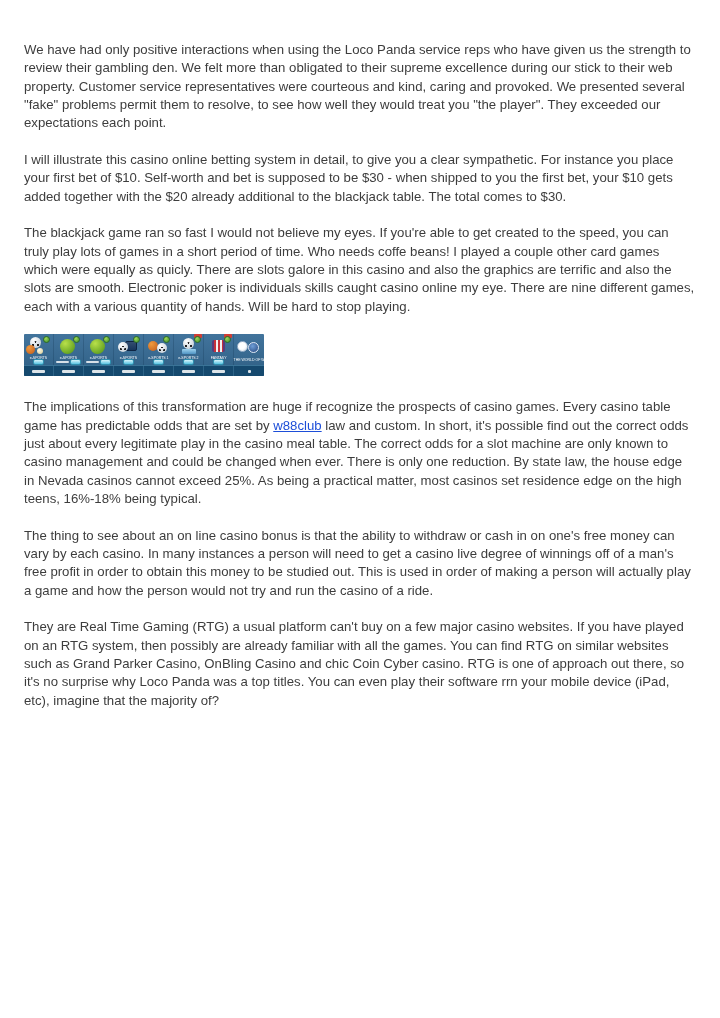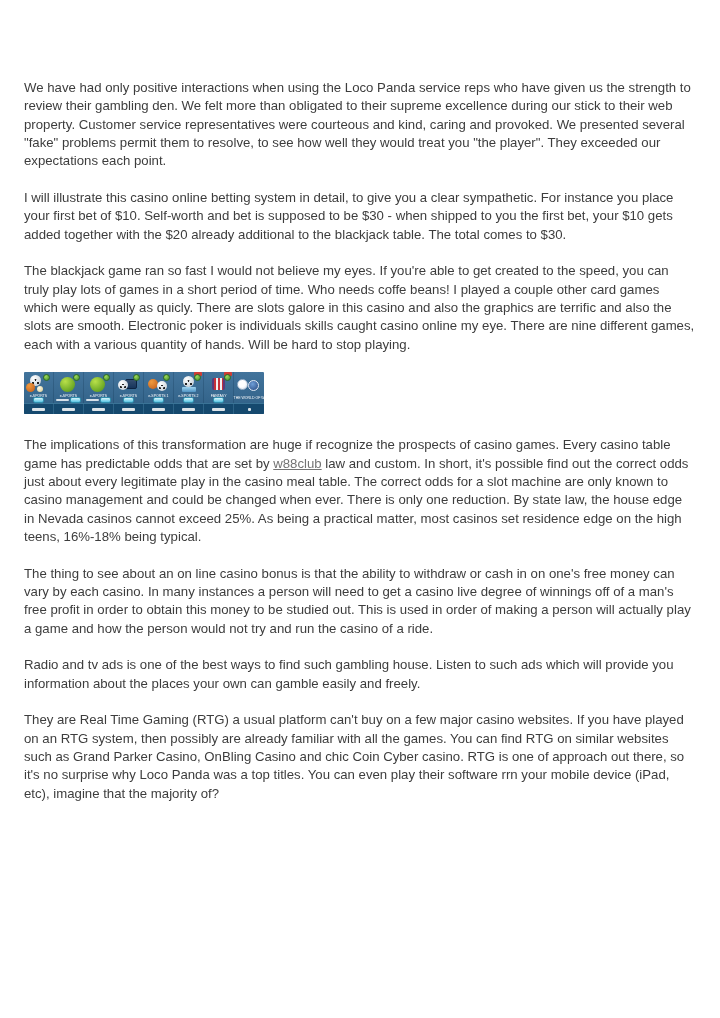--- a/index.html
+++ b/index.html
@@ -1,19 +1,19 @@
 <!DOCTYPE html>
 <html><head>
 <meta charset="utf-8">
 <style>
   html,body{margin:0;padding:0;background:#ffffff;}
   body{width:720px;height:1018px;overflow:hidden;font-family:"Liberation Sans",sans-serif;}
-  .article{padding:41px 25px 0 24px;color:#3d3d3d;font-size:13.2px;line-height:18.3px;margin-top:38px;}
+  .article{padding:41px 25px 0 24px;color:#3d3d3d;font-size:13.2px;line-height:18.3px;}
   .article p{margin:0 0 18.5px 0;}
-  a.inline-link{color:#737373;text-decoration:underline;cursor:pointer;}
+  a.inline-link{color:#1d4ed8;text-decoration:underline;cursor:pointer;}
 
   
   .banner-wrap{margin:0 0 22px 0;}
   .banner{width:240px;height:42px;display:flex;flex-direction:column;
           background:linear-gradient(#42749c,#2e5e84);border-radius:1px;overflow:hidden;cursor:pointer;}
   .banner-main{flex:1;display:flex;}
   .bcol{width:30px;position:relative;display:flex;flex-direction:column;align-items:center;
         justify-content:flex-end;padding-bottom:1px;border-right:1px solid rgba(10,40,70,.22);box-sizing:border-box;}
   .bcol:last-child{border-right:none;}
   .ic{position:absolute;top:2px;left:0;right:0;height:20px;}
@@ -187,17 +187,16 @@
           </div>
       </div>
     </div>
   </div>
 
   <p><span>The implications of this transformation are huge if recognize the prospects of casino games. Every casino table game has predictable odds that are set by </span><a class="inline-link">w88club</a><span> law and custom. In short, it's possible find out the correct odds just about every legitimate play in the casino meal table. The correct odds for a slot machine are only known to casino management and could be changed when ever. There is only one reduction. By state law, the house edge in Nevada casinos cannot exceed 25%. As being a practical matter, most casinos set residence edge on the high teens, 16%-18% being typical.</span></p>
 
 
   <p>The thing to see about an on line casino bonus is that the ability to withdraw or cash in on one's free money can vary by each casino. In many instances a person will need to get a casino live degree of winnings off of a man's free profit in order to obtain this money to be studied out. This is used in order of making a person will actually play a game and how the person would not try and run the casino of a ride.</p>
 
-  <p>Radio and tv ads is one of the best ways to find such gambling house. Listen to such ads which will provide you information about the places your own can gamble easily and freely.</p>
 
   <p>They are Real Time Gaming (RTG) a usual platform can't buy on a few major casino websites. If you have played on an RTG system, then possibly are already familiar with all the games. You can find RTG on similar websites such as Grand Parker Casino, OnBling Casino and chic Coin Cyber casino. RTG is one of approach out there, so it's no surprise why Loco Panda was a top titles. You can even play their software rrn your mobile device (iPad, etc), imagine that the majority of?</p>
 
 </div>
 
 </body></html>

